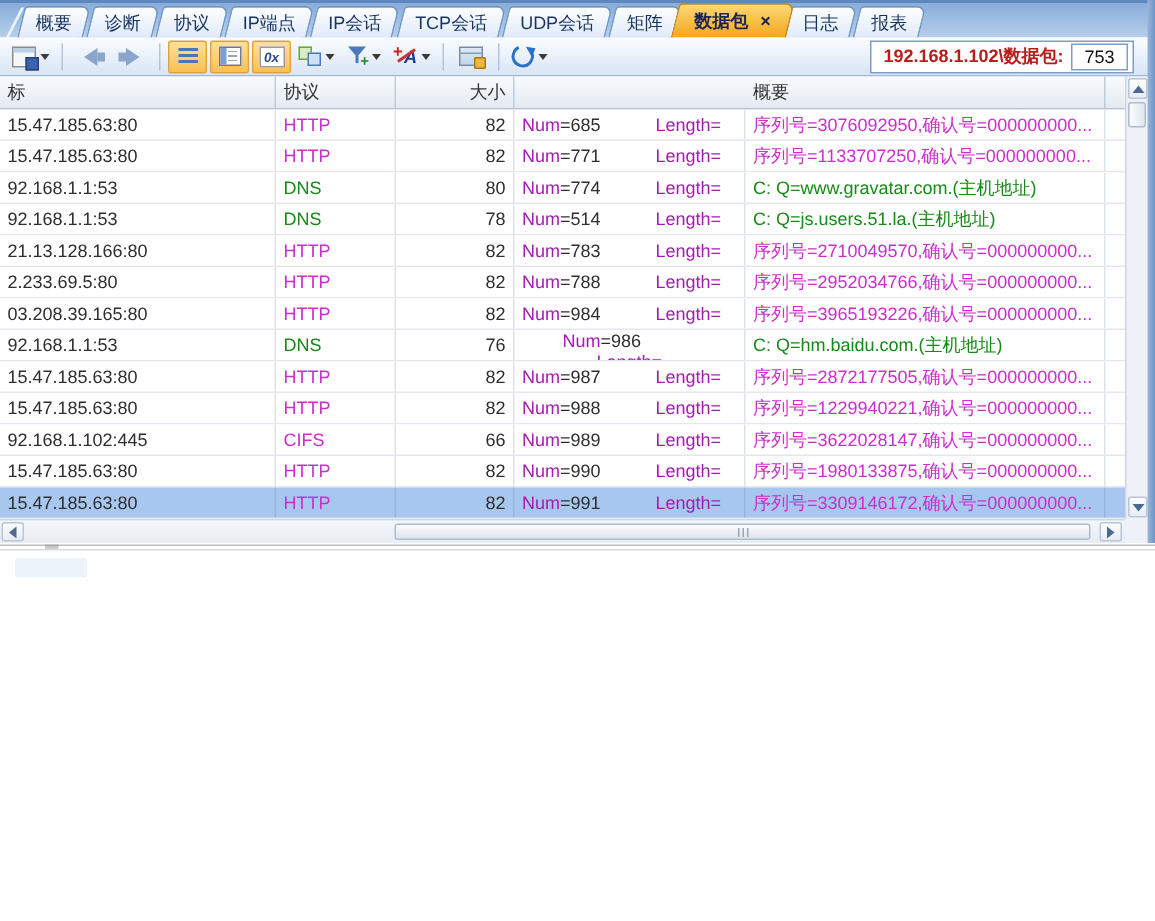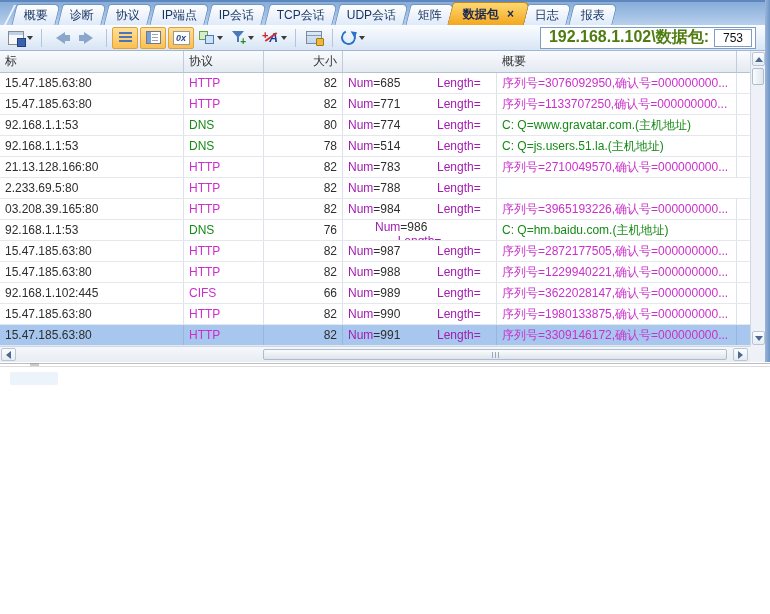--- a/index.html
+++ b/index.html
@@ -59,21 +59,21 @@
   .lock-table-icon{width:14px;height:11px;border:1px solid #7a8aa0;background:
     linear-gradient(#dce9f6,#c2d6ec);position:relative;}
   .lock-table-icon::before{content:"";position:absolute;left:0;top:3px;width:100%;height:1px;background:#8a9ab0;}
   .lock-table-icon::after{content:"";position:absolute;right:-3px;bottom:-3px;width:6px;height:6px;background:#ecb93c;border:1px solid #a87818;border-radius:1px;}
   .refresh-icon{width:11px;height:11px;border:2px solid #2a72c8;border-radius:50%;border-top-color:transparent;position:relative;transform:rotate(20deg);}
   .refresh-icon::after{content:"";position:absolute;right:-3px;top:-3px;width:0;height:0;
     border-left:4px solid transparent;border-right:4px solid transparent;border-bottom:5px solid #2a72c8;transform:rotate(40deg);}
 
   #counterbox{margin-left:auto;margin-right:6px;height:20px;border:1px solid #7e9cc4;background:#fff;
     display:flex;align-items:center;padding:0 3px 0 8px;}
-  #counter-label{font-size:16px;font-weight:bold;color:#4d7c0f;white-space:nowrap;}
+  #counter-label{font-size:12px;font-weight:bold;color:#b91c1c;white-space:nowrap;}
   #counter-value{width:36px;height:16px;border:1px solid #7e9cc4;margin-left:5px;font-size:12px;color:#111;
     display:flex;align-items:center;justify-content:center;background:#fff;}
 
   
   #grid-header{position:absolute;left:0;top:51px;width:750px;height:22px;
     background:linear-gradient(#f9fbfd,#e4eaf2);border-bottom:1px solid #b6c2d0;box-sizing:border-box;display:flex;}
   .hcell{height:100%;box-sizing:border-box;border-right:1px solid #c2ccd8;font-size:12px;color:#333;
     display:flex;align-items:center;padding:0 5px;white-space:nowrap;overflow:hidden;}
   .hcell.right{justify-content:flex-end;}
   .hcell:last-child{border-right:none;}
@@ -284,20 +284,21 @@
         <div class="pcell" style="width: 13px;"></div>
       </div>
       <div class="prow">
         <div class="pcell" style="width: 184px;">2.233.69.5:80</div>
         <div class="pcell c-magenta" style="width: 80px;">HTTP</div>
         <div class="pcell right" style="width: 79px;">82</div>
         <div class="pcell" style="width: 154px;">
           <span class="num-wrap"><span class="lbl-olive">Num</span><span>=788</span></span>
           <span class="lbl-olive">Length=</span>
         </div>
+        <div class="pcell c-magenta" style="width: 240px;">序列号=2952034766,确认号=000000000...</div>
         <div class="pcell" style="width: 13px;"></div>
       </div>
       <div class="prow">
         <div class="pcell" style="width: 184px;">03.208.39.165:80</div>
         <div class="pcell c-magenta" style="width: 80px;">HTTP</div>
         <div class="pcell right" style="width: 79px;">82</div>
         <div class="pcell" style="width: 154px;">
           <span class="num-wrap"><span class="lbl-olive">Num</span><span>=984</span></span>
           <span class="lbl-olive">Length=</span>
         </div>

